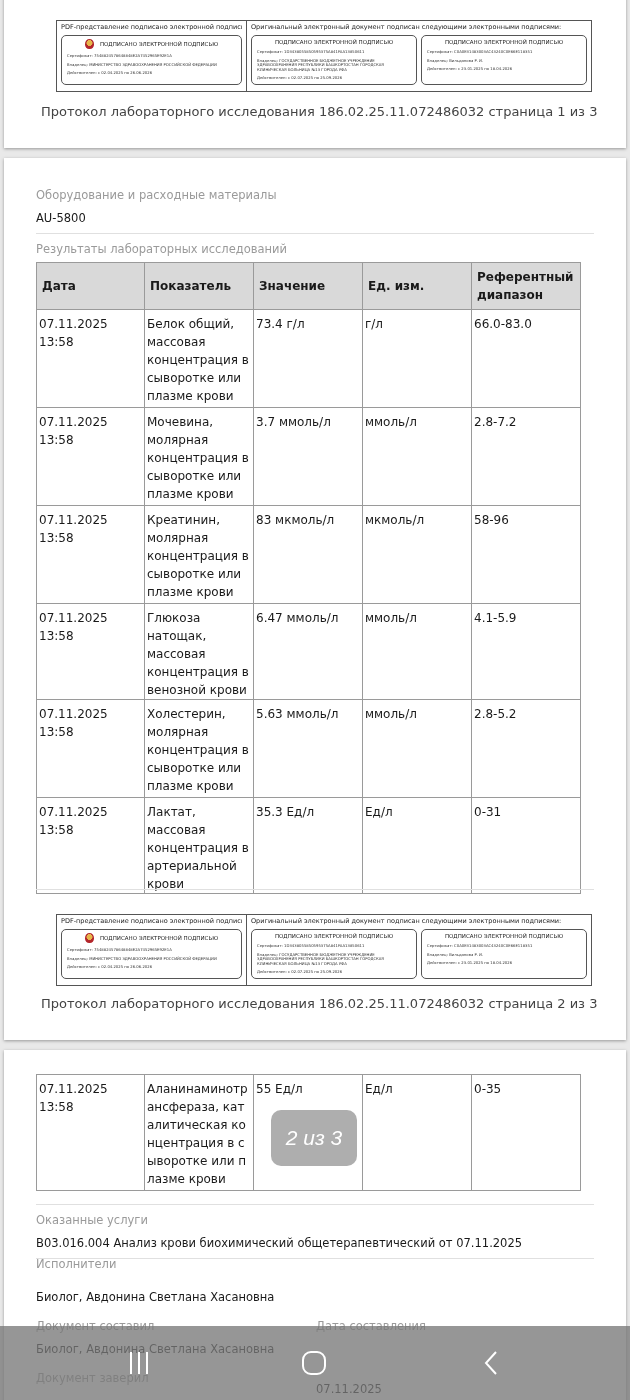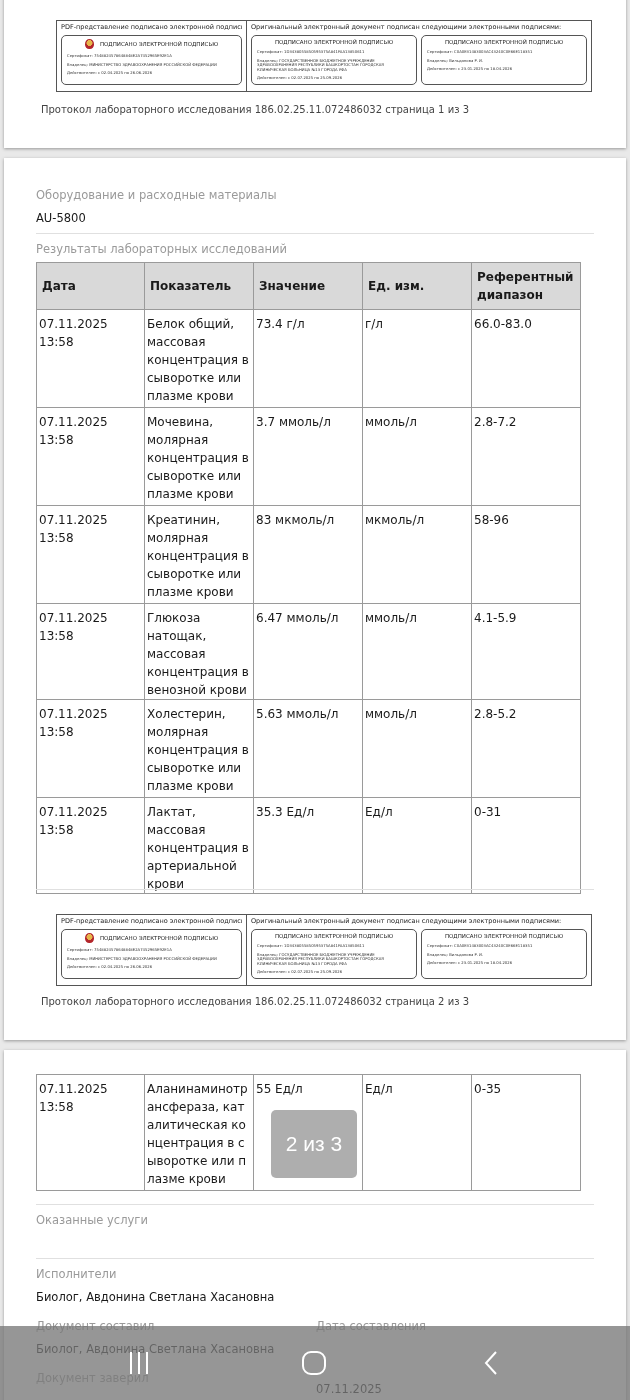--- a/index.html
+++ b/index.html
@@ -27,21 +27,21 @@
   .sig-right { flex: 1; padding: 2px 4px; box-sizing: border-box; }
   .sig-title { font-size: 6.5px; color: #222; white-space: nowrap; overflow: hidden; }
   .sig-cards { display: flex; gap: 4px; margin-top: 4px; }
   .sig-card {
     border: 1px solid #555; border-radius: 5px; flex: 1; height: 50px;
     padding: 3px 5px; box-sizing: border-box; overflow: hidden;
   }
   .sig-card-head { font-size: 5.5px; text-align: center; color: #222; display: flex; align-items: center; justify-content: center; gap: 6px; margin-bottom: 5px; }
   .sig-line { font-size: 3.8px; color: #333; margin-bottom: 4px; line-height: 1.2; }
   .emblem { width: 9px; height: 10px; border-radius: 50% 50% 45% 45%; background: radial-gradient(circle at 50% 40%, #e6b64a 0 40%, #b3262b 41% 100%); display: inline-block; }
-  .protocol-line { position: absolute; left: 37px; font-size: 10px; color: #444; }
+  .protocol-line { position: absolute; left: 37px; font-size: 13px; color: #444; }
 
   
   .sec-label { position: absolute; left: 32px; font-size: 11.5px; color: #9a9a9a; }
   .sec-value { position: absolute; left: 32px; font-size: 11.5px; color: #1a1a1a; }
   .divider { position: absolute; left: 32px; width: 558px; height: 1px; background: #e0e0e0; }
 
   
   table.results {
     position: absolute; left: 32px; width: 544px; border-collapse: collapse;
     font-size: 12px; table-layout: fixed;
@@ -49,24 +49,25 @@
   table.results td, table.results th {
     border: 1px solid #9a9a9a; vertical-align: top; padding: 5px 2px 0 2px; line-height: 18px; text-align: left;
   }
   table.results th {
     background: #d9d9d9; font-weight: bold; vertical-align: middle; padding: 4px 5px; height: 38px;
   }
   table.results td.group { font-weight: bold; padding: 3px 2px; line-height: 17px; }
   col.c1 { width: 108px; } col.c2 { width: 109px; } col.c3 { width: 109px; } col.c4 { width: 109px; } col.c5 { width: 109px; }
 
   .page-badge {
-    position: absolute; left: 271px; top: 1110px; width: 86px; height: 68px;
-    background: rgba(160,160,160,0.85); border-radius: 5px; color: #fff;
+    position: absolute; left: 271px; top: 1110px; width: 86px; height: 56px;
+    background: rgba(160,160,160,0.85); border-radius: 10px; color: #fff;
     font-size: 21px; display: flex; align-items: center; justify-content: center;
     font-family: "Liberation Sans", sans-serif;
+    font-style: italic;
   }
 
   .navbar {
     position: absolute; left: 0; top: 1326px; width: 630px; height: 74px;
     background: rgba(120,120,120,0.78);
   }
   .nav-btn { position: absolute; top: 22px; width: 40px; height: 30px; display: flex; align-items: center; justify-content: center; }
 </style>
 </head>
 <body>
@@ -236,22 +237,23 @@
         <td>07.11.2025 13:58</td>
         <td style="word-break:break-all;">Аланинаминотрансфераза, каталитическая концентрация в сыворотке или плазме крови</td>
         <td>55 Ед/л</td>
         <td>Ед/л</td>
         <td>0-35</td>
       </tr>
     </tbody>
   </table>
   <div class="divider" style="top:154px;"></div>
   <div class="sec-label" style="top:163px;">Оказанные услуги</div>
+  <div class="sec-value" style="top:186px;">B03.016.004 Анализ крови биохимический общетерапевтический от 07.11.2025</div>
   <div class="divider" style="top:208px;"></div>
-  <div class="sec-label" style="top:217px;text-align:center;">Исполнители</div>
+  <div class="sec-label" style="top:207px;text-align:center;">Исполнители</div>
   <div class="sec-value" style="top:240px;">Биолог, Авдонина Светлана Хасановна</div>
   <div class="sec-label" style="top:269px;">Документ составил</div>
   <div class="sec-label" style="top:269px; left:312px;">Дата составления</div>
   <div class="sec-value" style="top:292px;">Биолог, Авдонина Светлана Хасановна</div>
   <div class="sec-value" style="top:292px; left:312px;margin-top:40px;">07.11.2025</div>
   <div class="sec-label" style="top:321px;">Документ заверил</div>
 </div>
 
 <div class="page-badge">2 из 3</div>
 

